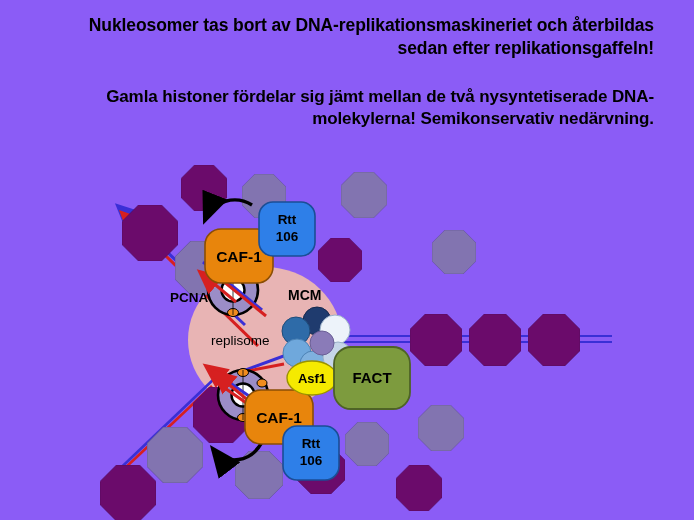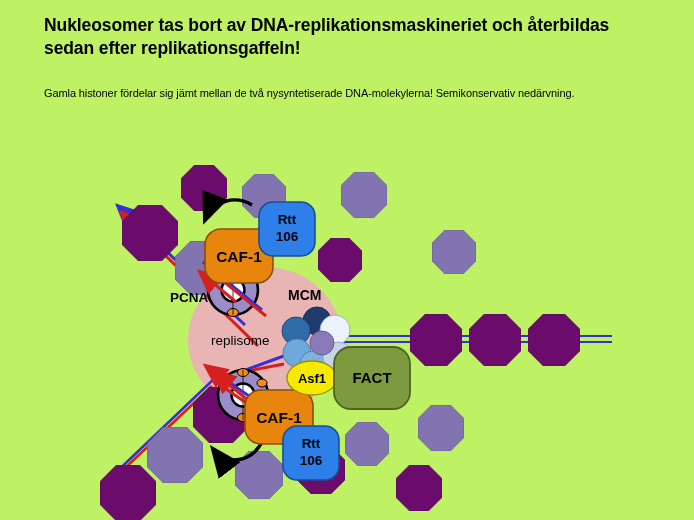--- a/index.html
+++ b/index.html
@@ -12,41 +12,42 @@
     width: 694px;
     height: 520px;
     overflow: hidden;
     font-family: "Liberation Sans", sans-serif;
     position: relative;
   }
   #slide {
     position: relative;
     width: 694px;
     height: 520px;
-    background: #bef264;
+    background: #8b5cf6;
+    text-align: right;
   }
 
   
   .text-block {
     position: absolute;
     left: 44px;
     top: 14px;
     width: 610px;
   }
   .headline {
     font-size: 17.5px;
     font-weight: bold;
     line-height: 1.30;
     color: #000000;
     letter-spacing: -0.1px;
     margin: 0;
   }
   .subline {
-    font-size: 11px;
-    font-weight: normal;
+    font-size: 17px;
+    font-weight: bold;
     line-height: 1.32;
     color: #000000;
     margin: 0;
     padding-top: 26px;
     letter-spacing: -0.1px;
   }
 
   
   #figure {
     position: absolute;

